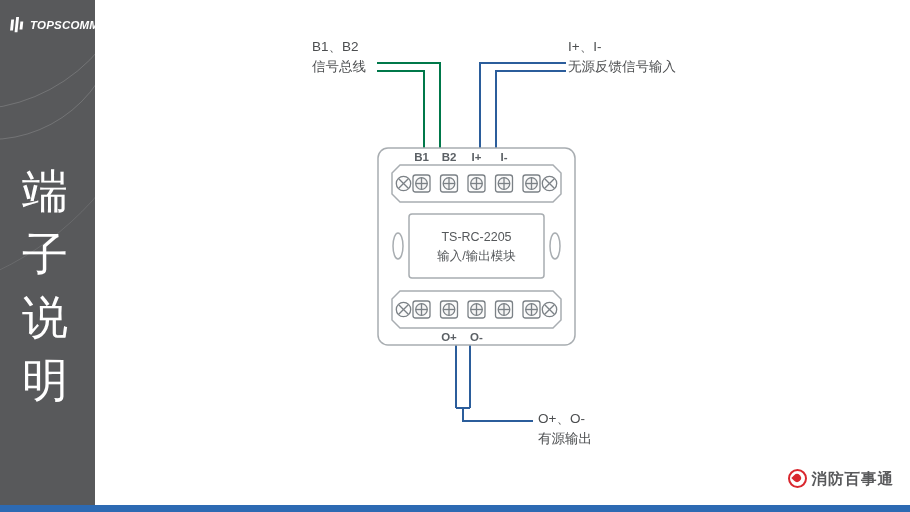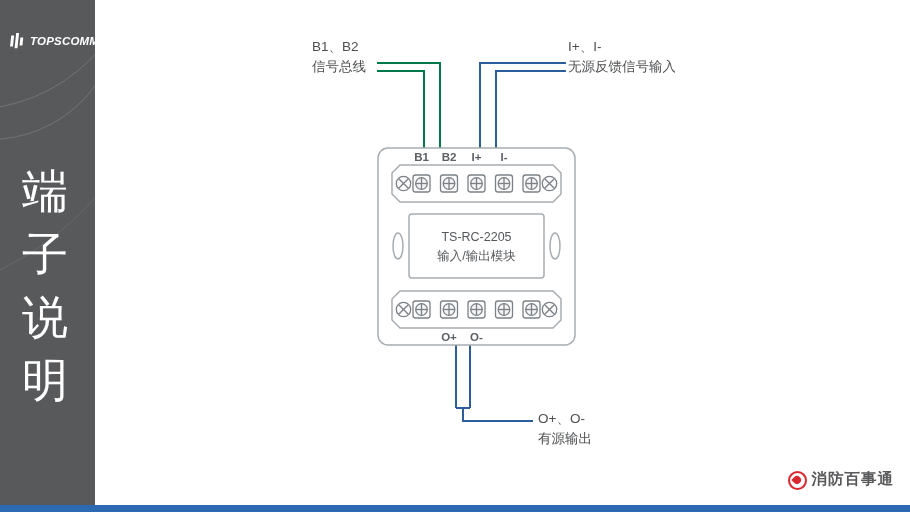--- a/index.html
+++ b/index.html
@@ -9,33 +9,33 @@
   
   .sidebar{position:absolute;left:0;top:0;width:95px;height:512px;background:#58595b;overflow:hidden;z-index:2}
   .arc{position:absolute;border:1px solid rgba(255,255,255,.16);border-radius:50%}
   .arc1{width:260px;height:260px;left:-140px;top:-120px}
   .arc2{width:340px;height:340px;left:-200px;top:-230px}
   .arc3{width:600px;height:600px;left:-430px;top:-300px;border-color:rgba(255,255,255,.10)}
   .vtitle{position:absolute;left:0;top:160px;width:90px;text-align:center;color:#ffffff;
           font-size:46px;line-height:63px;font-weight:400;z-index:3}
 
   
-  .logo{position:absolute;left:8px;top:31px;display:flex;align-items:center;gap:4px;color:#fff;z-index:4}
+  .logo{position:absolute;left:8px;top:15px;display:flex;align-items:center;gap:4px;color:#fff;z-index:4}
   .logo-text{font-size:11.5px;font-weight:bold;font-style:italic;letter-spacing:.2px}
 
   
   .diagram{position:absolute;left:0;top:0;z-index:1}
   .mod{fill:#ffffff;stroke:#a8adb1;stroke-width:1.5}
   .wire{fill:none;stroke-width:2;stroke-linecap:butt;stroke-linejoin:miter}
   .ann{font-size:13.5px;fill:#4c4e50}
   .tlabel{font-size:11.5px;font-weight:bold;fill:#5b6065;text-anchor:middle}
   .mlabel{font-size:12.5px;fill:#55585b;text-anchor:middle}
 
   
-  .footer-brand{position:absolute;right:16px;bottom:22px;display:flex;align-items:flex-end;gap:5px;z-index:3}
+  .footer-brand{position:absolute;right:16px;bottom:22px;display:flex;align-items:flex-start;gap:5px;z-index:3}
   .fb-icon{width:19px;height:19px;border:2px solid #d9272e;border-radius:50%;position:relative;display:inline-block;background:#fff}
   .flame{position:absolute;left:3.5px;top:3px;width:8px;height:8px;background:#d9272e;border-radius:0 50% 50% 50%;transform:rotate(-45deg)}
   .fb-text{font-size:15.5px;font-weight:bold;color:#58595b;letter-spacing:1px}
 
   
   .bottom-bar{position:absolute;left:0;bottom:0;width:910px;height:7px;background:#2d6ab3;z-index:5}
 </style>
 </head>
 <body>
 

